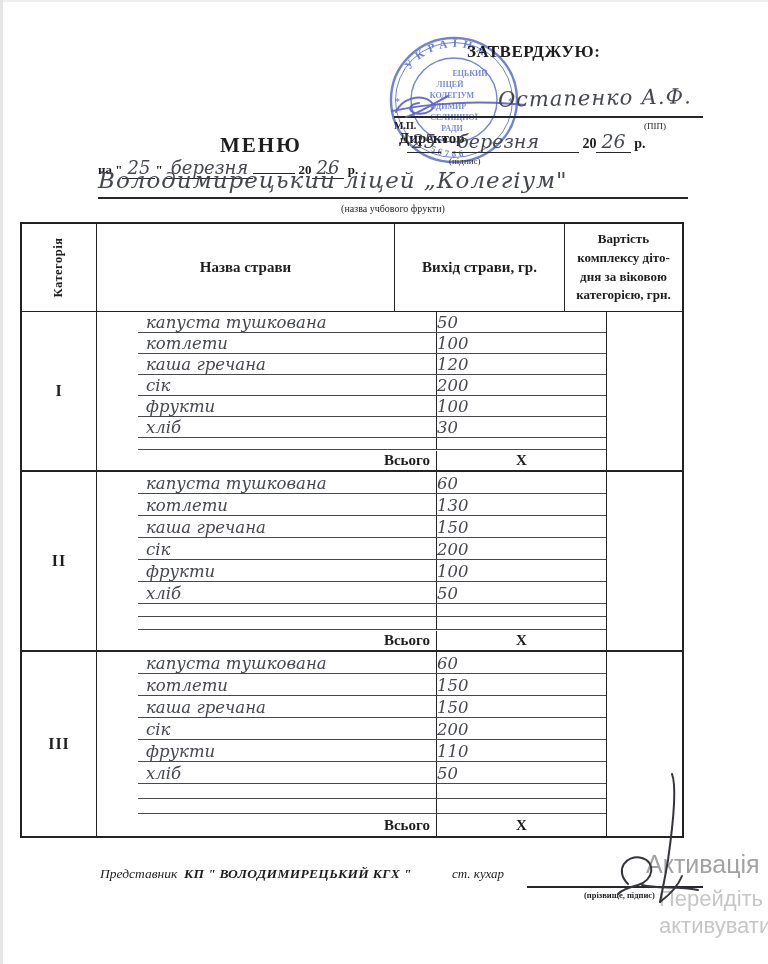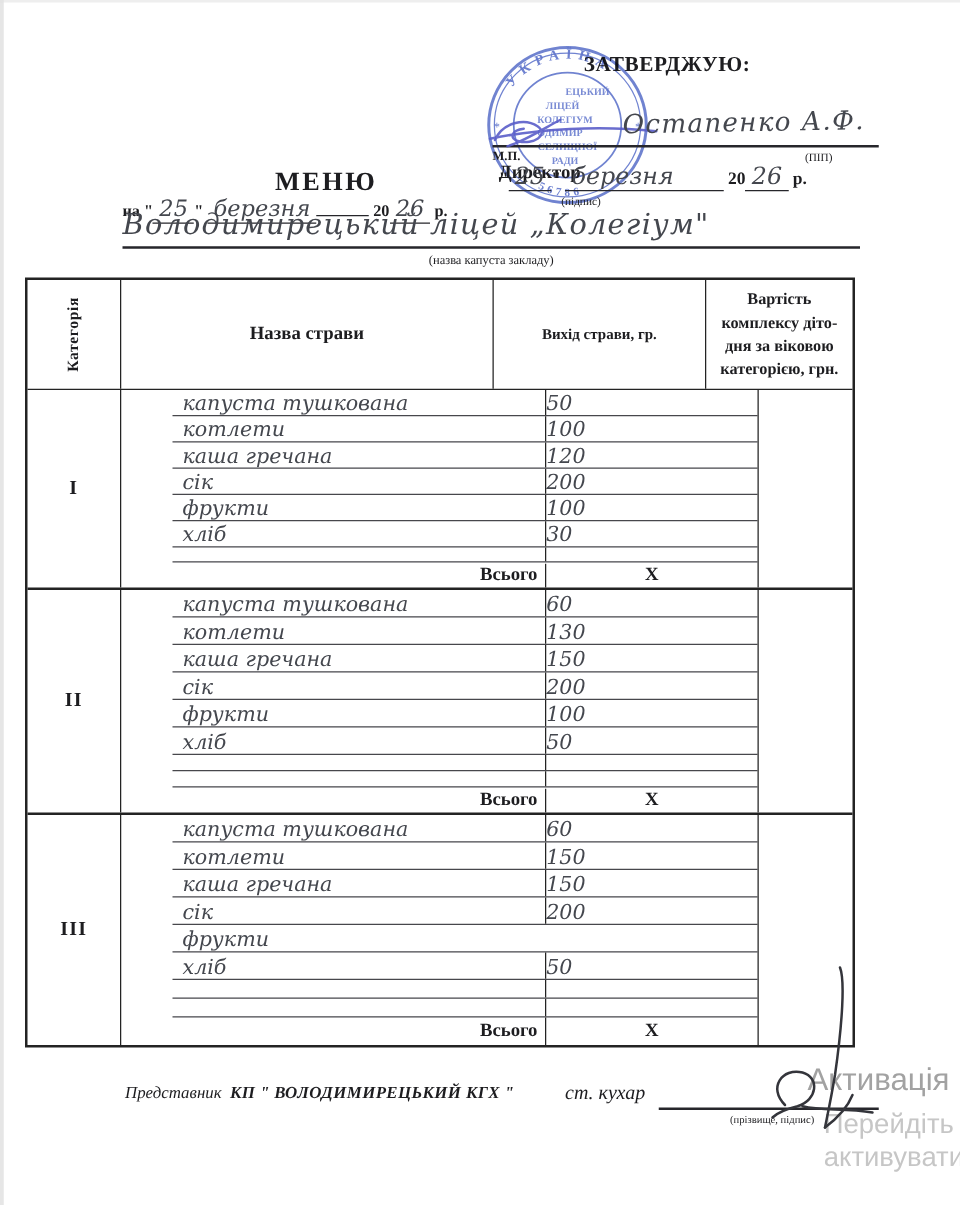--- a/index.html
+++ b/index.html
@@ -35,21 +35,21 @@
   .school-caption{left:98px;top:203px;width:590px;text-align:center;font-size:10px;}
 
   
   .menu-table{left:20px;top:222px;width:664px;height:616px;border:2px solid #232323;box-sizing:border-box;
               display:flex;flex-direction:column;}
   .thead{height:88px;border-bottom:1.5px solid #232323;display:flex;box-sizing:border-box;flex:0 0 auto;}
   .th{display:flex;align-items:center;justify-content:center;box-sizing:border-box;text-align:center;}
   .th-cat{width:75px;border-right:1.5px solid #232323;position:relative;}
   .th-cat span{transform:rotate(-90deg);font-weight:bold;font-size:12.5px;letter-spacing:.5px;white-space:nowrap;}
   .th-dish{width:298px;border-right:1.5px solid #232323;font-weight:bold;font-size:15px;}
-  .th-out{width:170px;border-right:1.5px solid #232323;font-weight:bold;font-size:12px;}
+  .th-out{width:170px;border-right:1.5px solid #232323;font-weight:bold;font-size:15px;}
   .th-cost{flex:1;font-weight:bold;font-size:13px;line-height:1.45;padding:2px 4px;}
   .section{display:flex;border-bottom:2px solid #232323;box-sizing:border-box;flex:0 0 auto;}
   .section.last{border-bottom:none;flex:1 1 auto;}
   .s-cat{width:75px;border-right:1.5px solid #232323;box-sizing:border-box;display:flex;align-items:center;justify-content:center;
          font-weight:bold;font-size:16px;letter-spacing:1px;}
   .s-mid{width:468px;display:flex;flex-direction:column;box-sizing:border-box;margin-left:41px;}
   .s-cost{flex:1;border-left:1.5px solid #232323;box-sizing:border-box;}
   .drow,.erow,.trow{display:flex;box-sizing:border-box;border-bottom:1px solid #47474c;flex:0 0 auto;}
   .trow{border-bottom:none;flex:1 1 auto;align-items:center;}
   .d-name{width:298px;box-sizing:border-box;padding-left:8px;overflow:hidden;white-space:nowrap;}
@@ -57,23 +57,23 @@
   .drow .hw{font-size:16.5px;display:block;transform:translateY(1px);}
   .sec1 .drow{height:21px;line-height:20px;}  .sec1 .erow{height:12px;}  .sec1 .trow{height:20px;line-height:19px;}
   .sec2 .drow{height:22px;line-height:21px;}  .sec2 .erow{height:13px;}  .sec2 .trow{height:20px;line-height:19px;}
   .sec3 .drow{height:22px;line-height:21px;}  .sec3 .erow{height:15px;}  .sec3 .trow{line-height:22px;}
   .t-label{width:298px;box-sizing:border-box;text-align:right;padding-right:6px;font-weight:bold;font-size:15px;}
   .t-x{width:170px;box-sizing:border-box;border-left:1.5px solid #232323;text-align:center;font-weight:bold;font-size:15px;}
 
   
   .rep{left:100px;top:866px;font-style:italic;font-size:13.5px;white-space:nowrap;}
   .rep b{letter-spacing:.3px;}
-  .chef{left:452px;top:866px;font-style:italic;font-size:16px;}
+  .chef{left:452px;top:866px;font-style:italic;font-size:13px;}
   .chef-line{left:527px;top:886px;width:176px;height:1.5px;background:#26262b;}
-  .chef-caption{left:584px;top:890px;font-size:8.5px;}
+  .chef-caption{left:584px;top:890px;font-size:8.5px;font-weight:bold;}
   .bottom-sig{left:598px;top:768px;z-index:5;}
 
   
   .wm{font-family:"Liberation Sans", sans-serif;white-space:nowrap;}
   .wm1{left:646px;top:850px;font-size:25px;color:#a2a2a2;}
   .wm2{left:659px;top:886px;font-size:22px;color:#c6c6c6;}
   .wm3{left:659px;top:913px;font-size:22px;color:#c6c6c6;}
 </style>
 </head>
 <body>
@@ -140,21 +140,21 @@
   <span>на</span>
   <span class="q">"</span><span class="hw u">25</span><span class="q">"</span>
   <span class="hw u">березня</span><span class="blank-u"></span>
   <span>20</span><span class="hw u">26</span>
   <span>р.</span>
 </div>
 
 <div class="abs school">
   <span class="hw">Володимирецький  ліцей  „Колегіум"</span>
 </div>
-<div class="abs school-caption">(назва капуста закладу)</div>
+<div class="abs school-caption">(назва учбового фрукти)</div>
 
 <div class="abs menu-table">
   <div class="thead">
     <div class="th th-cat">
         <span>Категорія</span>
       </div>
     <div class="th th-dish">Назва страви</div>
     <div class="th th-out">Вихід страви, гр.</div>
     <div class="th th-cost">Вартість комплексу діто-дня за віковою категорією, грн.</div>
   </div>
@@ -321,20 +321,23 @@
             <span class="hw">сік</span>
           </div>
           <div class="d-grams">
             <span class="hw">200</span>
           </div>
         </div>
       <div class="drow">
           <div class="d-name">
             <span class="hw">фрукти</span>
           </div>
+          <div class="d-grams">
+            <span class="hw">110</span>
+          </div>
         </div>
       <div class="drow">
           <div class="d-name">
             <span class="hw">хліб</span>
           </div>
           <div class="d-grams">
             <span class="hw">50</span>
           </div>
         </div>
       <div class="erow">

